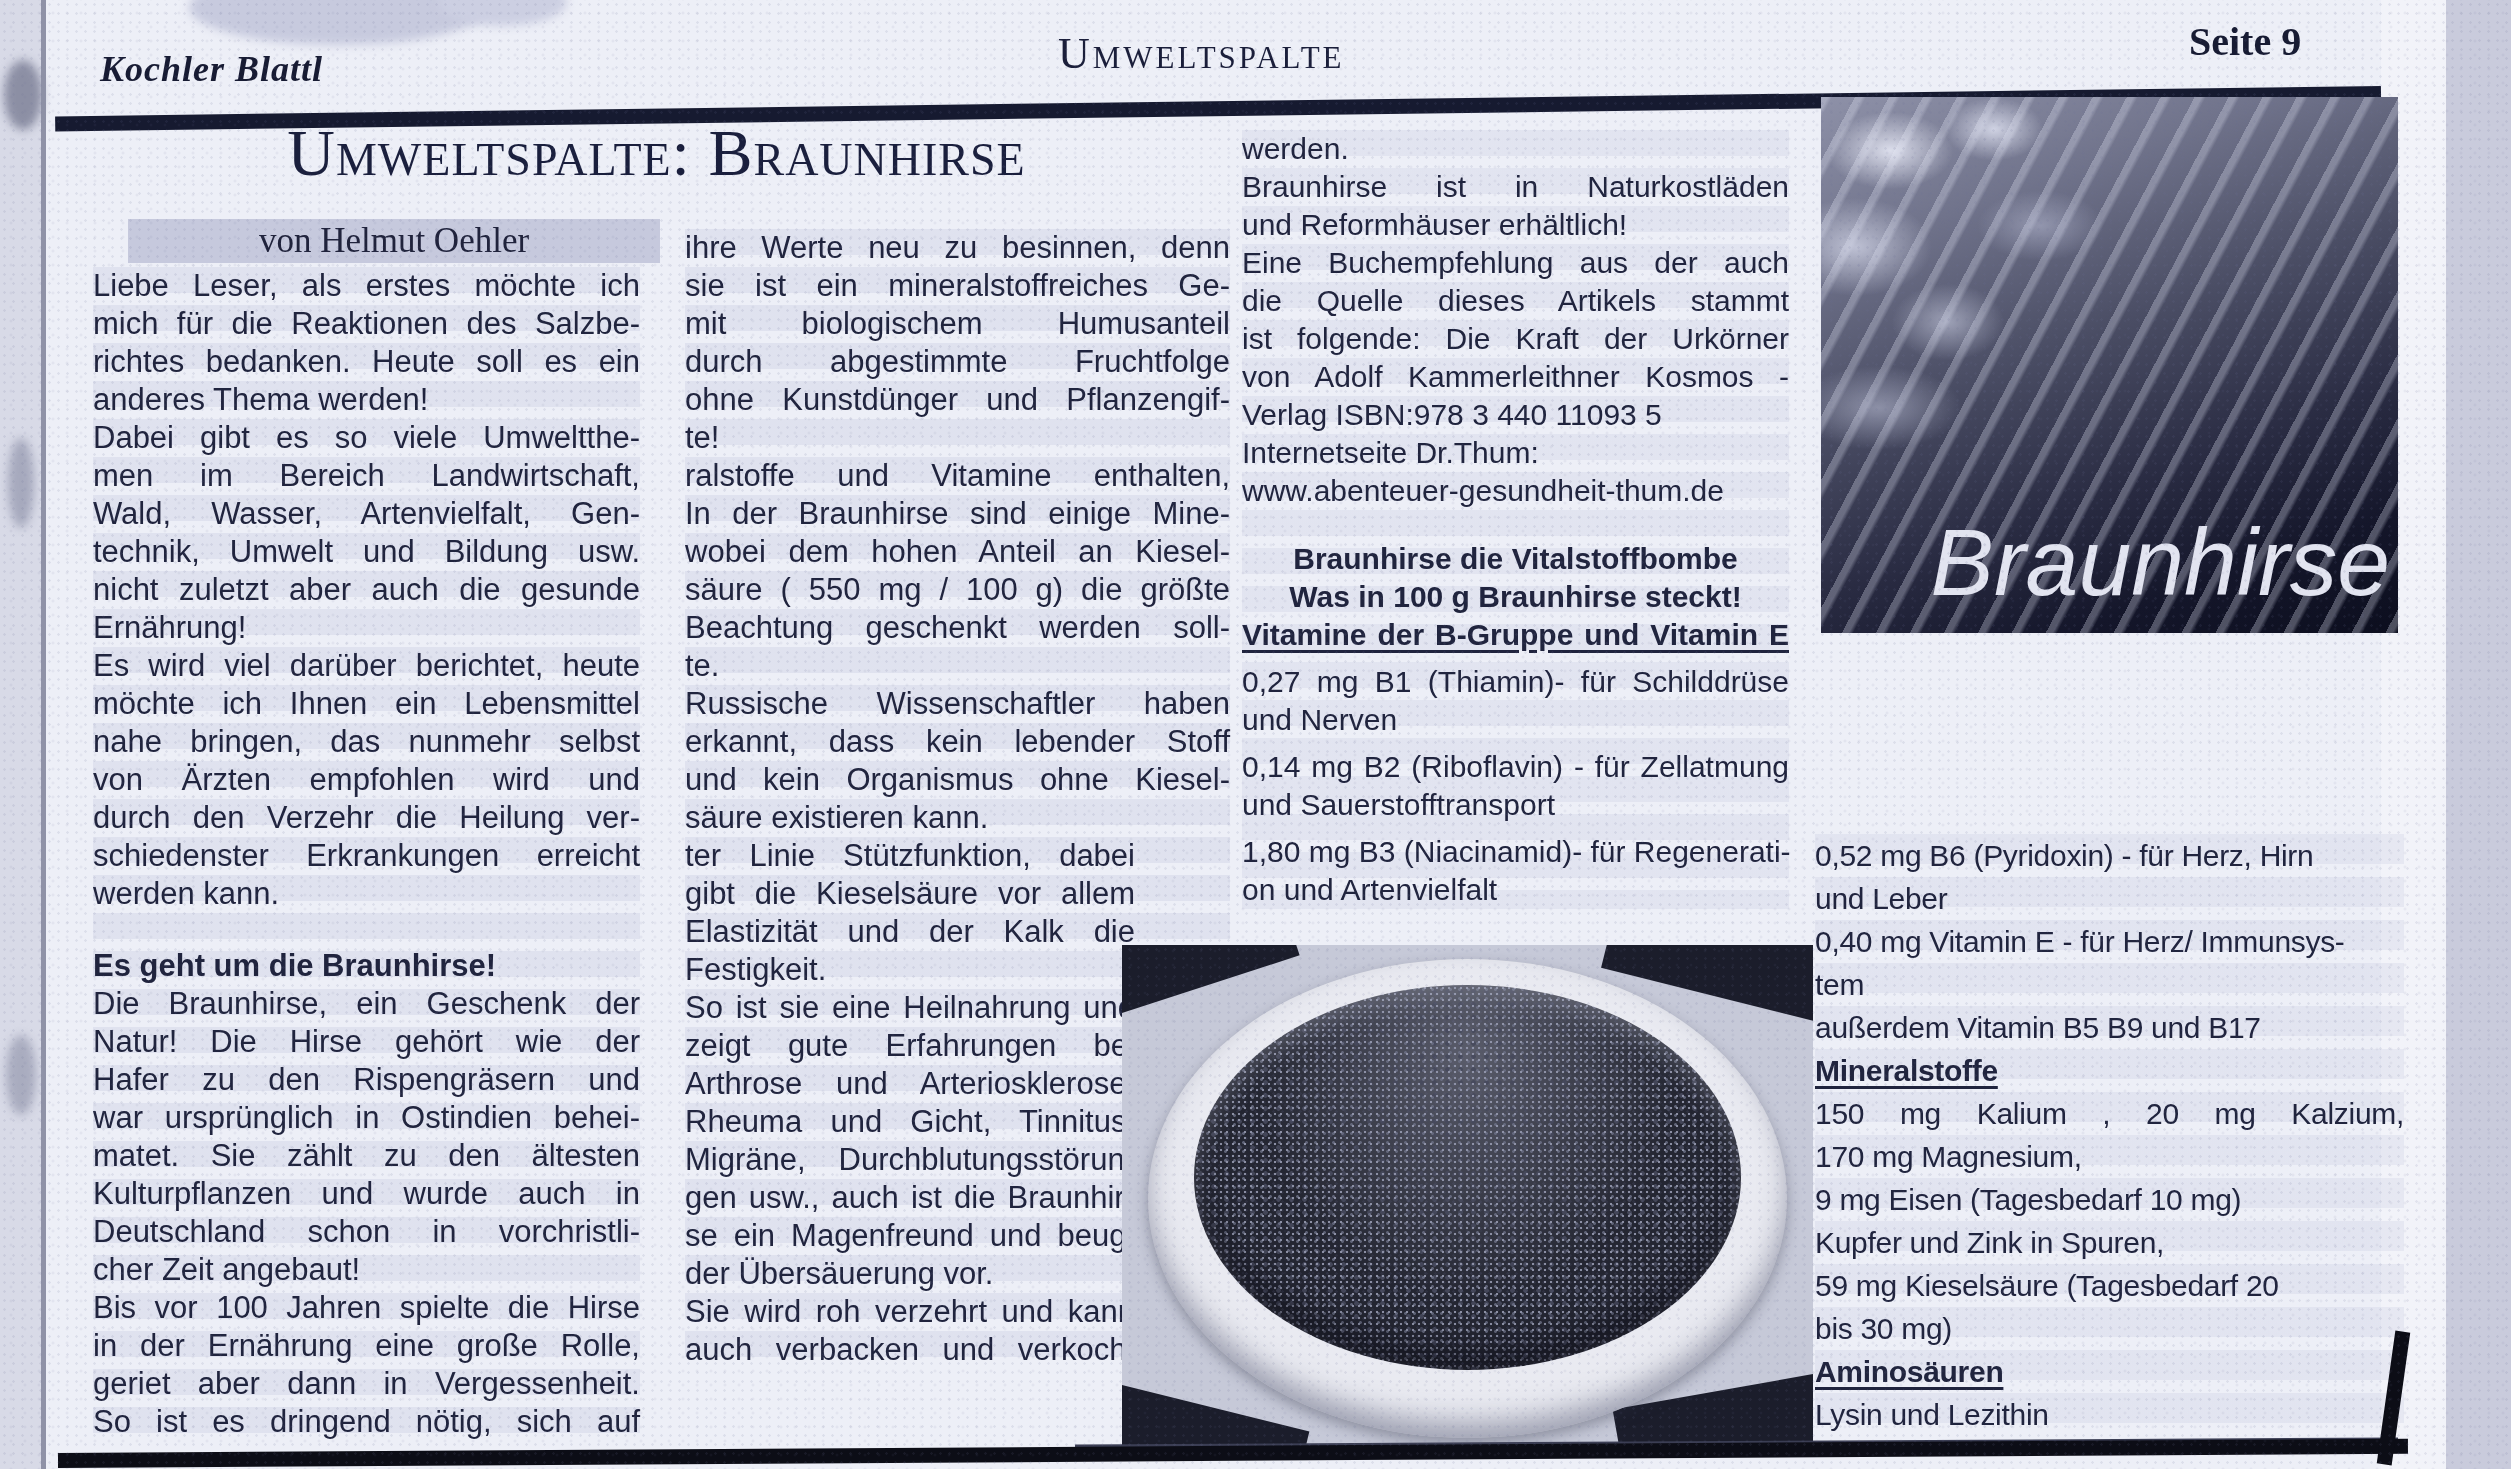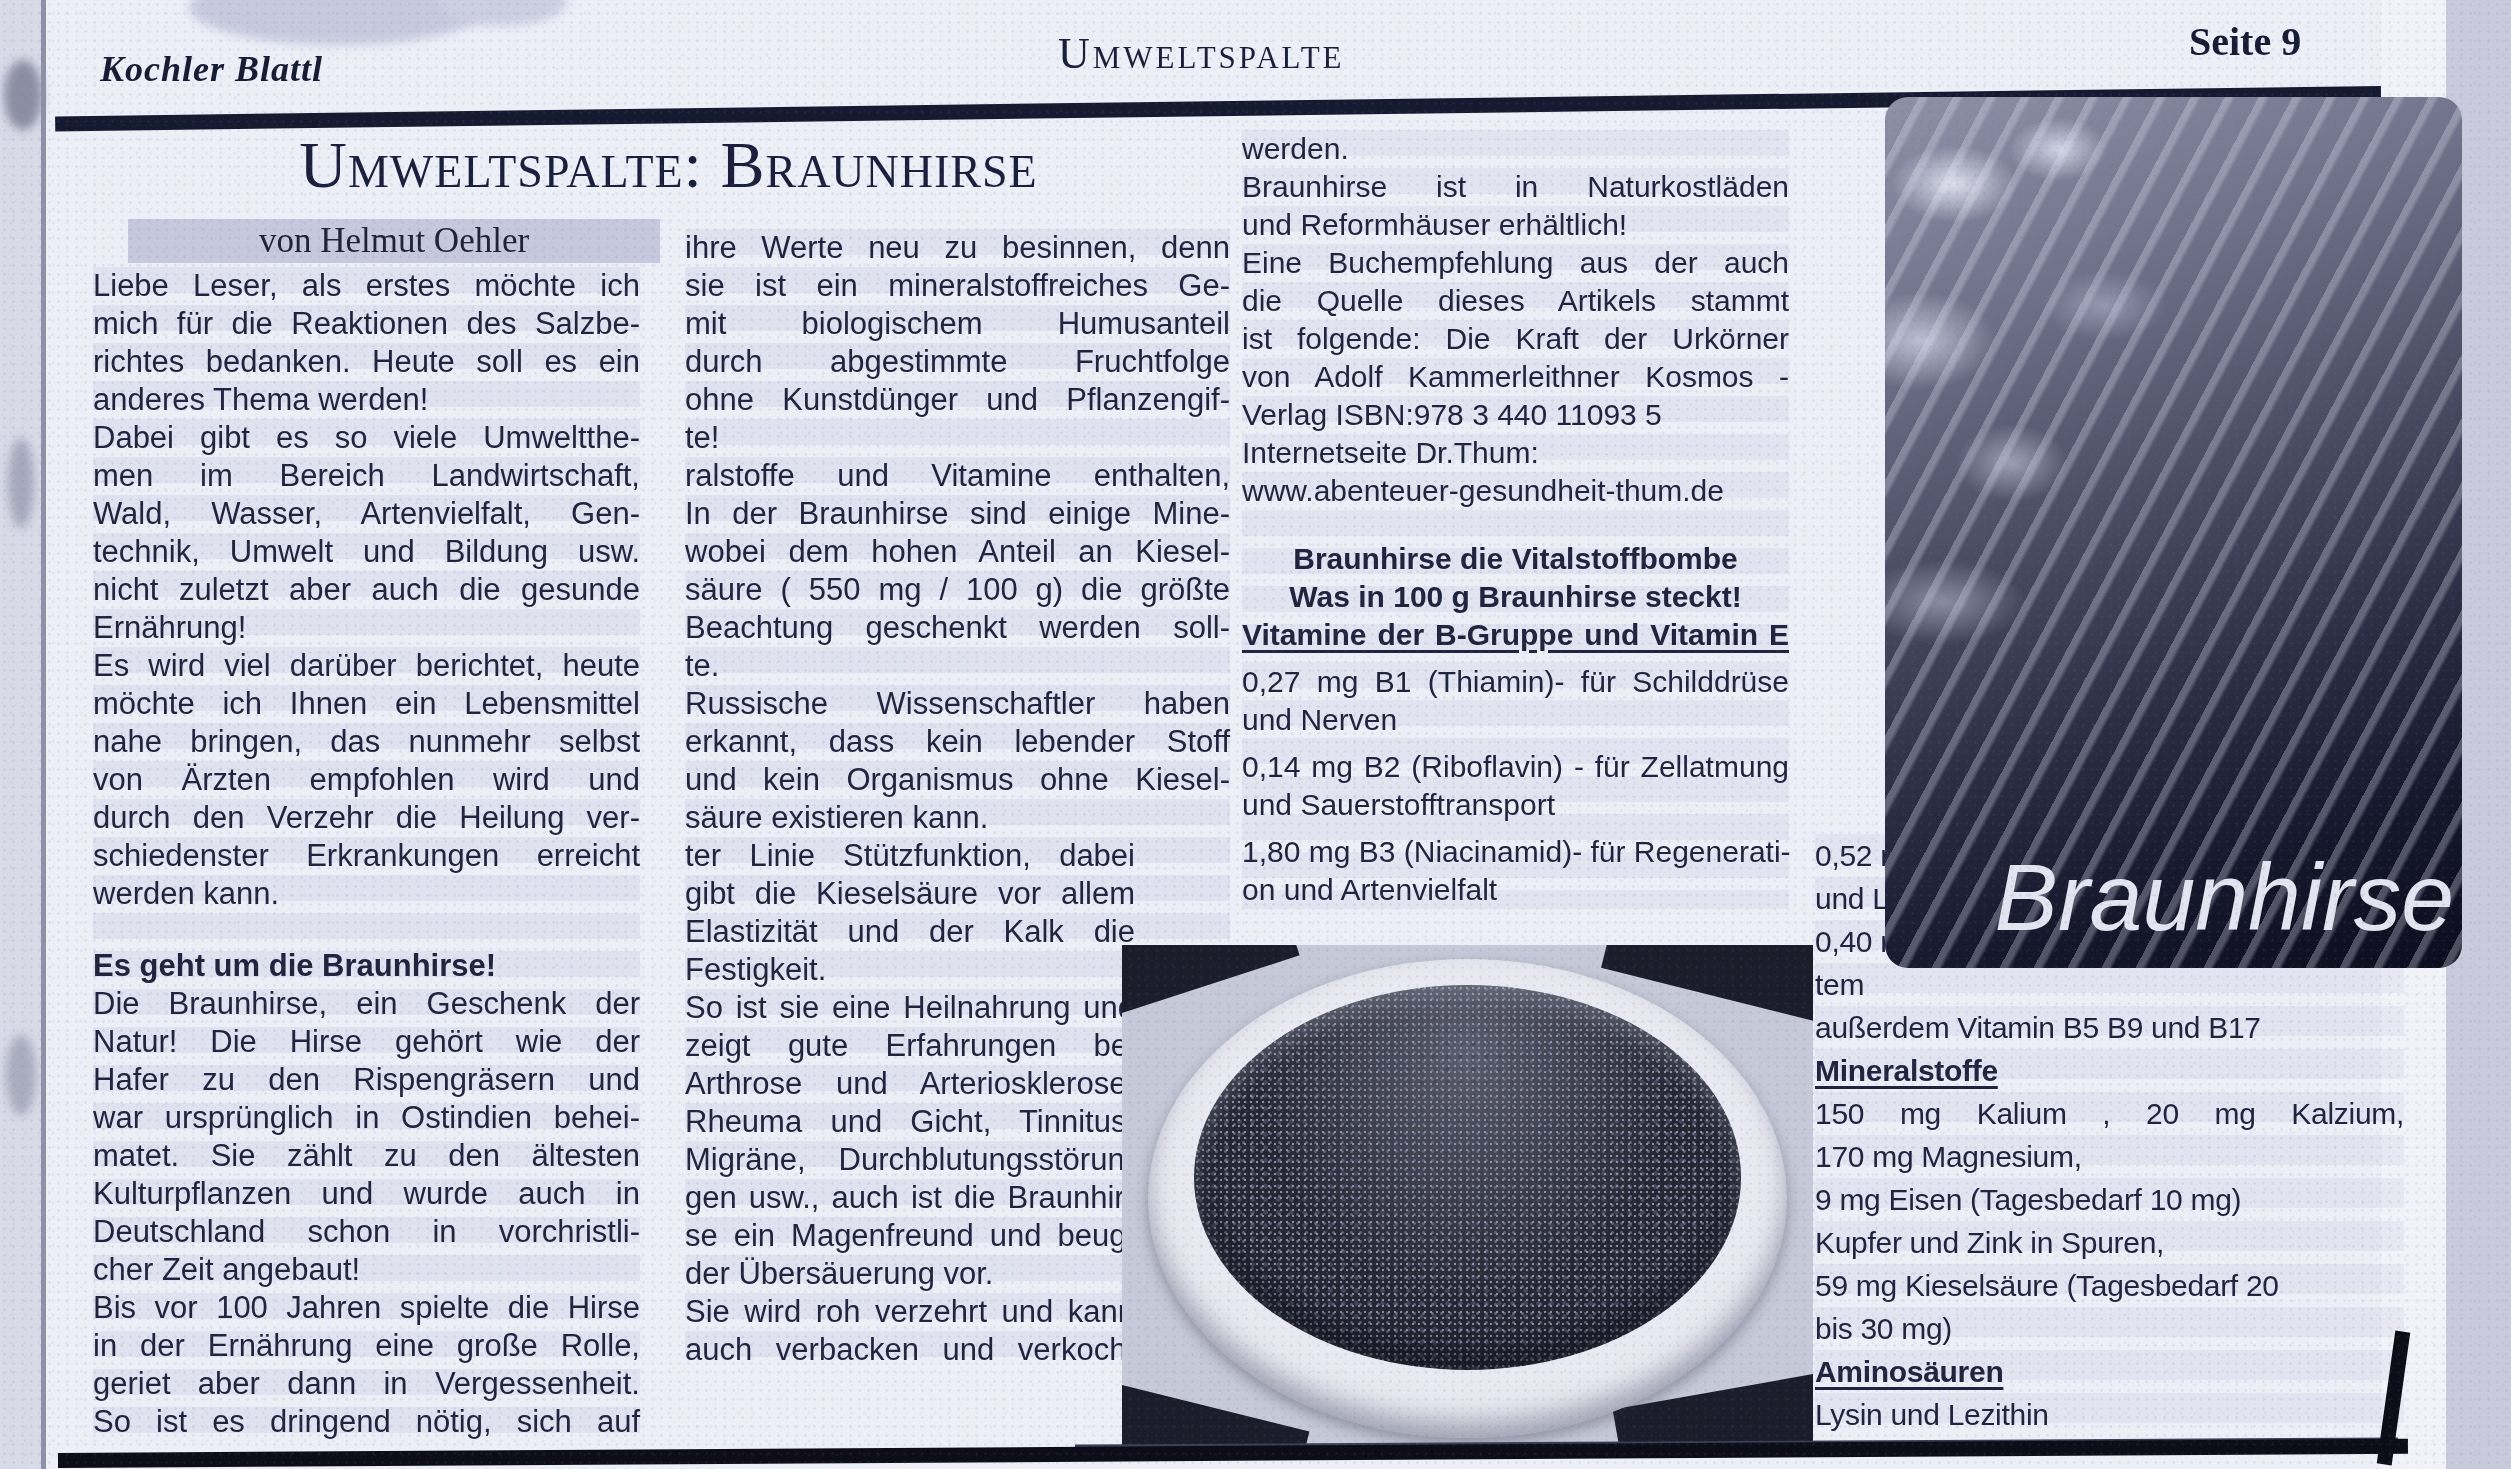--- a/index.html
+++ b/index.html
@@ -38,21 +38,21 @@
   }
   .page-num{
     position:absolute;left:2189px;top:18px;
     font-family:"Liberation Serif", serif;font-weight:700;font-size:40px;color:#171b33;
   }
   .rule{
     position:absolute;left:55px;top:86px;width:2326px;height:15px;background:#161a30;
     transform:rotate(-0.75deg);transform-origin:right center;
   }
   .title{
-    position:absolute;left:179px;top:115px;width:955px;margin:12px;text-align:center;
+    position:absolute;left:179px;top:115px;width:955px;margin:0;text-align:center;
     font-family:"Liberation Serif", serif;font-variant:small-caps;font-weight:500;
     font-size:66px;color:#1a1f3d;letter-spacing:1px;
   }
   .byline-bar{
     position:absolute;left:98px;top:219px;width:532px;height:44px;background:#c6c9dd;
     display:flex;align-items:center;justify-content:center;margin-left:30px;
   }
   .byline-bar span{font-family:"Liberation Serif", serif;font-size:35px;color:#20233c;}
   
   .col{position:absolute;color:#20243e;}
@@ -70,31 +70,30 @@
   .col1{left:93px;top:267px;width:547px;font-size:31px;line-height:38px;
         background:repeating-linear-gradient(180deg, rgba(162,167,202,.18) 0 26px, rgba(162,167,202,0) 26px 38px);}
   .col2{left:685px;top:229px;width:545px;font-size:31px;line-height:38px;
         background:repeating-linear-gradient(180deg, rgba(162,167,202,.18) 0 26px, rgba(162,167,202,0) 26px 38px);}
   .col3{left:1242px;top:130px;width:547px;font-size:30px;line-height:38px;
         background:repeating-linear-gradient(180deg, rgba(162,167,202,.15) 0 26px, rgba(162,167,202,0) 26px 38px);}
   .col4{left:1815px;top:834px;width:589px;font-size:30px;line-height:43px;letter-spacing:-0.3px;
         background:repeating-linear-gradient(180deg, rgba(162,167,202,.15) 0 30px, rgba(162,167,202,0) 30px 43px);}
   
   .photo-plant{
-    position:absolute;left:1885px;top:97px;width:577px;height:871px;overflow:hidden;
+    position:absolute;left:1821px;top:97px;width:577px;height:536px;overflow:hidden;
     background:
       radial-gradient(ellipse 90px 55px at 12% 10%, rgba(236,238,250,.85), transparent 70%),
       radial-gradient(ellipse 70px 45px at 30% 6%, rgba(228,231,246,.8), transparent 70%),
       radial-gradient(ellipse 109px 70px at 6% 28%, rgba(222,225,242,.7), transparent 70%),
       radial-gradient(ellipse 80px 55px at 22% 42%, rgba(214,218,238,.55), transparent 70%),
       radial-gradient(ellipse 119px 60px at 10% 58%, rgba(206,210,232,.5), transparent 70%),
       radial-gradient(ellipse 90px 50px at 38% 24%, rgba(200,204,228,.45), transparent 70%),
       repeating-linear-gradient(118deg, rgba(226,229,244,.30) 0 6px, rgba(30,32,50,0) 10px 30px),
       linear-gradient(160deg, #8e91a8 0%, #70738b 22%, #4a4d64 45%, #2b2d44 66%, #14162a 84%, #0c0e1e 100%);
-    border-radius: 23px;
   }
   .photo-plant .label{
     position:absolute;right:8px;bottom:16px;
     font-style:italic;font-weight:500;font-size:95px;color:#e2e4f0;letter-spacing:0;
   }
   
   .photo-bowl{position:absolute;left:1122px;top:945px;width:691px;height:509px;background:#c6c9d8;overflow:hidden;}
   .photo-bowl .plate{
     position:absolute;inset:14px 26px 16px 26px;border-radius:50%;background:#e9eaf1;
     box-shadow: inset 0 -16px 26px rgba(90,94,120,.5), 0 6px 14px rgba(40,42,60,.35);

